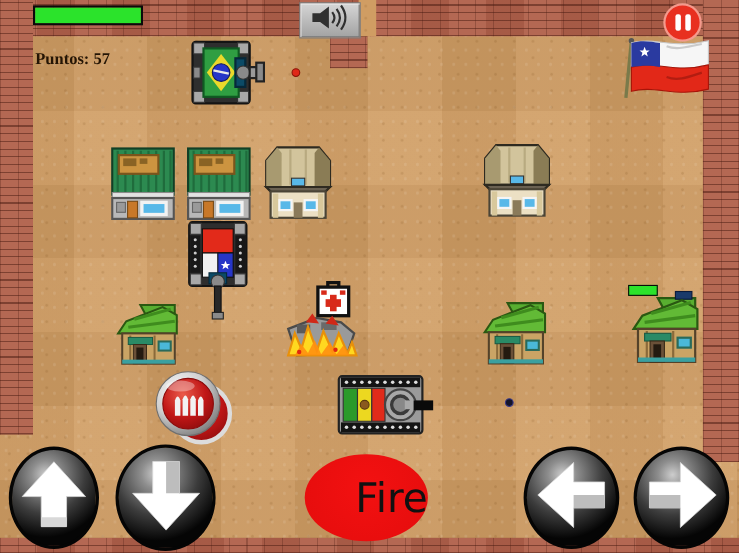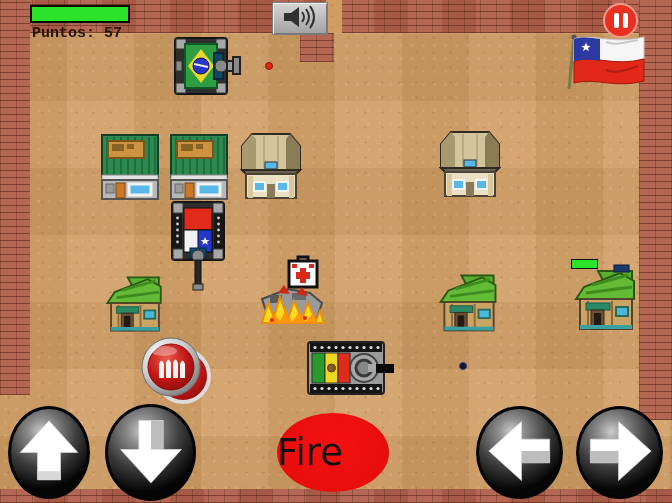--- a/index.html
+++ b/index.html
@@ -25,21 +25,21 @@
   .sand{
     background-color:var(--ground_sand,#d09d63);
     background-image:radial-gradient(rgba(120,75,25,.17) 1px, transparent 1.6px);
     background-size:13px 11px;
   }
   .z1{z-index:1}.z2{z-index:2}.z3{z-index:3}.z4{z-index:4}.z5{z-index:5}.z6{z-index:6}
 
   
   .health-outer{left:30px;top:5px;width:96px;height:14px;border:2px solid #0a0a0a;background:#0a0a0a;}
   .health-fill{width:100%;height:100%;background:var(--health_green,#2be32b);}
-  .hud-text{color:var(--hud_text,#241505);font-family:Liberation Mono, monospace;font-weight:bold;font-size:15px;letter-spacing:0px;line-height:16px;white-space:pre;}
+  .hud-text{color:var(--hud_text,#241505);font-family:Liberation Serif, serif;font-weight:bold;font-size:15px;letter-spacing:0px;line-height:16px;white-space:pre;margin-top:20px;}
   .score{left:32px;top:26px;} .ammo{left:32px;top:42px;}
 
   .sound-btn{left:272px;top:2px;width:54px;height:31px;background:linear-gradient(#d6d6d6,#a2a2a2);
     border:1px solid #7d7d7d;box-shadow:inset 1px 1px 0 #eee, inset -1px -1px 0 #777;
     display:flex;align-items:center;justify-content:center;cursor:pointer;}
   .pause-btn{left:603px;top:3px;width:35px;height:35px;border-radius:50%;
     background:var(--pause_red,#e83020);border:2px solid rgba(255,240,230,.55);box-sizing:border-box;
     display:flex;align-items:center;justify-content:center;gap:4px;cursor:pointer;}
   .pause-bar{width:5px;height:15px;background:#fff;border-radius:2px;}
 
@@ -47,21 +47,21 @@
   .orb{border-radius:50%;cursor:pointer;
     background:radial-gradient(circle at 40% 26%, #cdcdcd 0%, #8e8e8e 16%, #3c3c3c 45%, #050505 72%);
     border:3px solid #050505;box-sizing:border-box;
     display:flex;align-items:center;justify-content:center;}
   .btn-up{left:8px;top:406px;width:82px;height:93px;}
   .btn-down{left:105px;top:404px;width:91px;height:97px;}
   .btn-left{left:476px;top:406px;width:87px;height:93px;}
   .btn-right{left:576px;top:406px;width:87px;height:93px;}
   .fire-btn{left:277px;top:413px;width:112px;height:79px;border-radius:50%;
     background:radial-gradient(circle at 50% 38%, var(--fire_red,#f31111) 0%, #e60d0d 85%);
-    display:flex;align-items:center;justify-content:flex-start;cursor:pointer;}
+    display:flex;align-items:center;justify-content:flex-end;cursor:pointer;}
   .fire-label{color:var(--fire_text,#111);font-size:37px;font-family:"DejaVu Sans",sans-serif;}
 </style>
 </head>
 <body>
 
 <div class="stage">
 
   <div class="abs brick z1" style="left:0;top:0;width:672px;height:33px"></div>
   <div class="abs brick z1" style="left:0;top:0;width:30px;height:395px"></div>
   <div class="abs brick z1" style="left:639px;top:0;width:33px;height:420px"></div>

